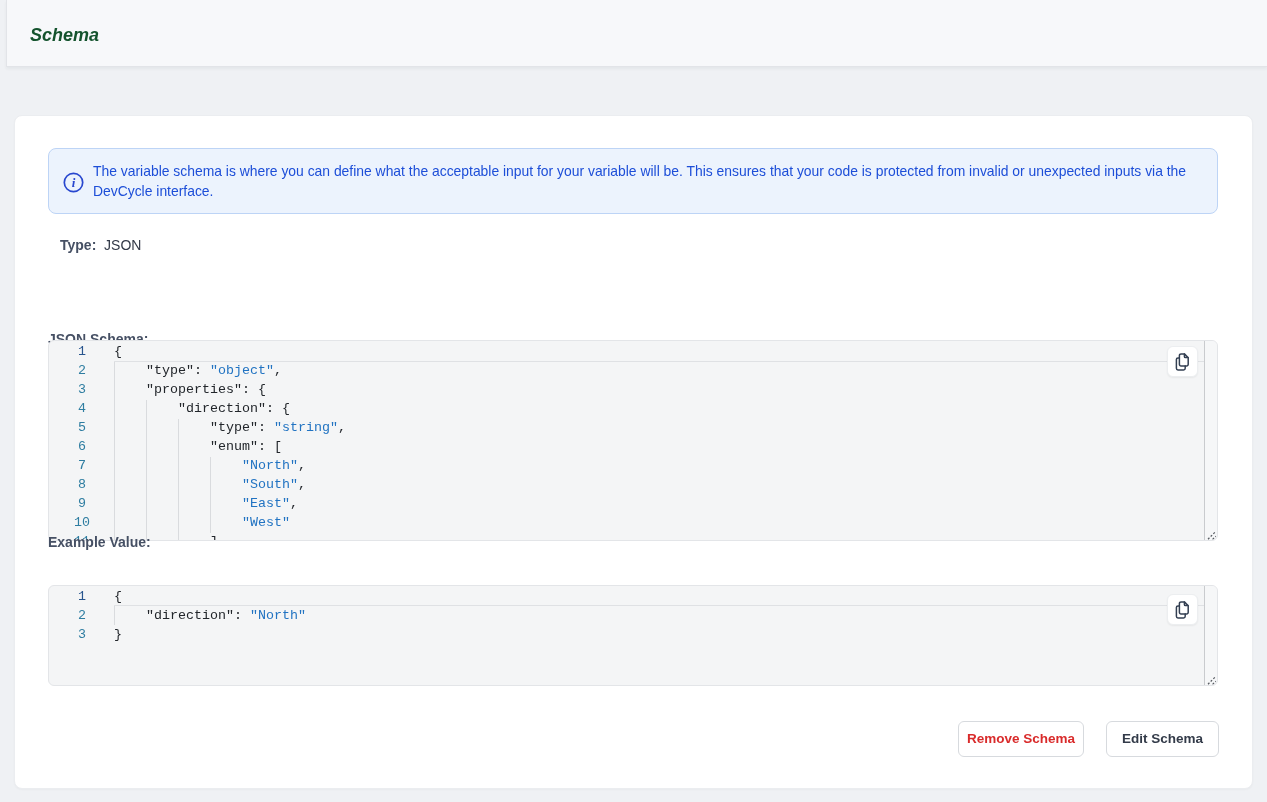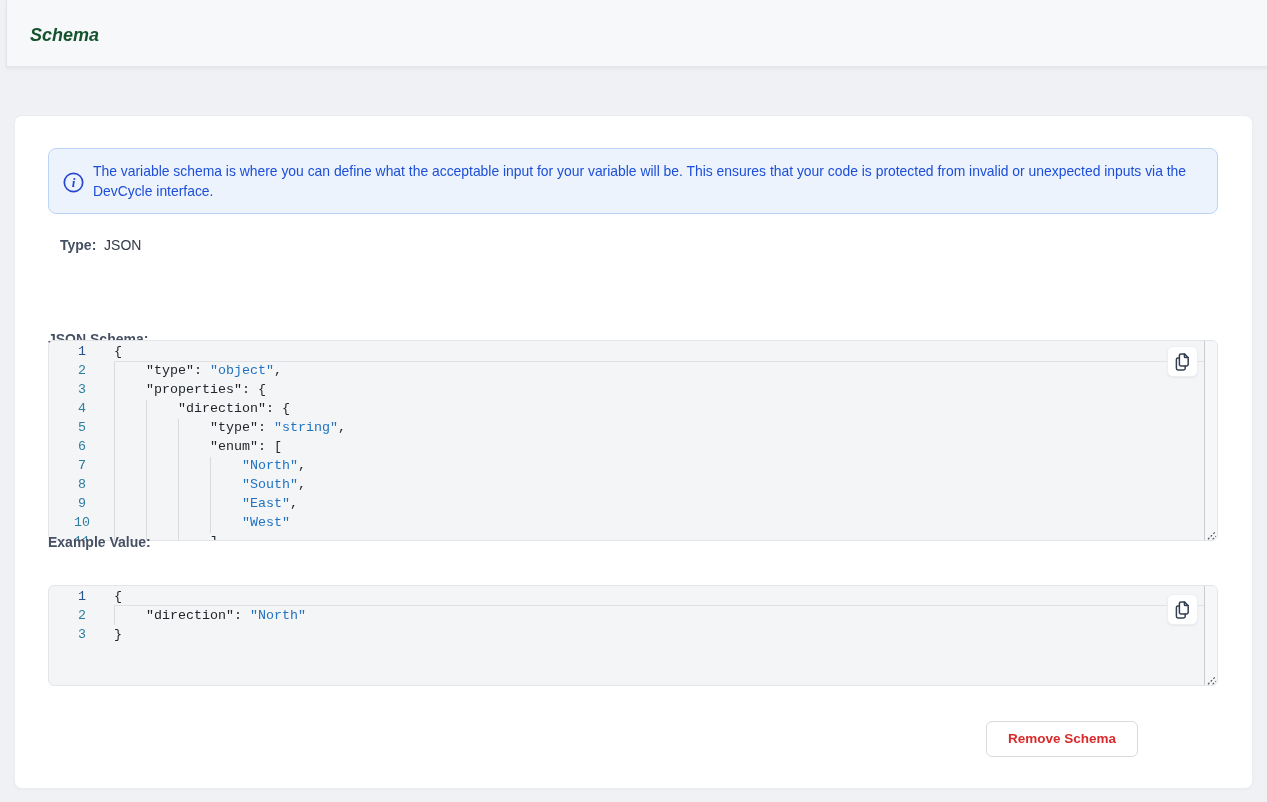--- a/index.html
+++ b/index.html
@@ -35,21 +35,21 @@
   .copybtn { left:1118px; width:31px; height:31px; background:#fff; border:1px solid #eceef0;
     border-radius:6px; box-shadow:0 1px 2px rgba(0,0,0,0.06); }
   .copybtn svg { position:absolute; left:7px; top:6px; }
   .grip { right:0px; bottom:0px; }
 
   #ed1 { left:48px; top:340px; width:1170px; height:201px; }
   #ed2 { left:48px; top:585px; width:1170px; height:101px; }
 
   .btn { top:721px; height:36px; background:#fff; border:1px solid #d7dade; border-radius:6px;
     font-size:13.5px; font-weight:bold; text-align:center; line-height:34px; }
-  #btn-remove { left:958px; width:152px; color:#d92b2b;margin-left:28px; }
+  #btn-remove { left:958px; width:126px; color:#d92b2b; }
   #btn-edit { left:1106px; width:113px; color:#333b49; }
 </style>
 </head>
 <body>
 <div id="stage">
   <div id="header" class="abs"></div>
   <div id="title" class="abs">Schema</div>
 
   <div id="card" class="abs"></div>
 
@@ -126,13 +126,14 @@
         <path d="M4.4 4.9 H3 A1.6 1.6 0 0 0 1.4 6.5 V15.3 A1.6 1.6 0 0 0 3 16.9 H8.6 A1.6 1.6 0 0 0 10.2 15.3 V13"></path>
       </svg>
     </div>
     <svg class="abs grip" width="12" height="12" viewBox="0 0 12 12" stroke="#565a60" stroke-width="1.25" stroke-dasharray="2,1.8">
       <line x1="3" y1="11.2" x2="10.6" y2="3.6"></line>
       <line x1="7.6" y1="11.4" x2="10.8" y2="8.2"></line>
     </svg>
   </div>
 
   <div id="btn-remove" class="abs btn">Remove Schema</div>
+  <div id="btn-edit" class="abs btn">Edit Schema</div>
 </div>
 
 </body></html>

